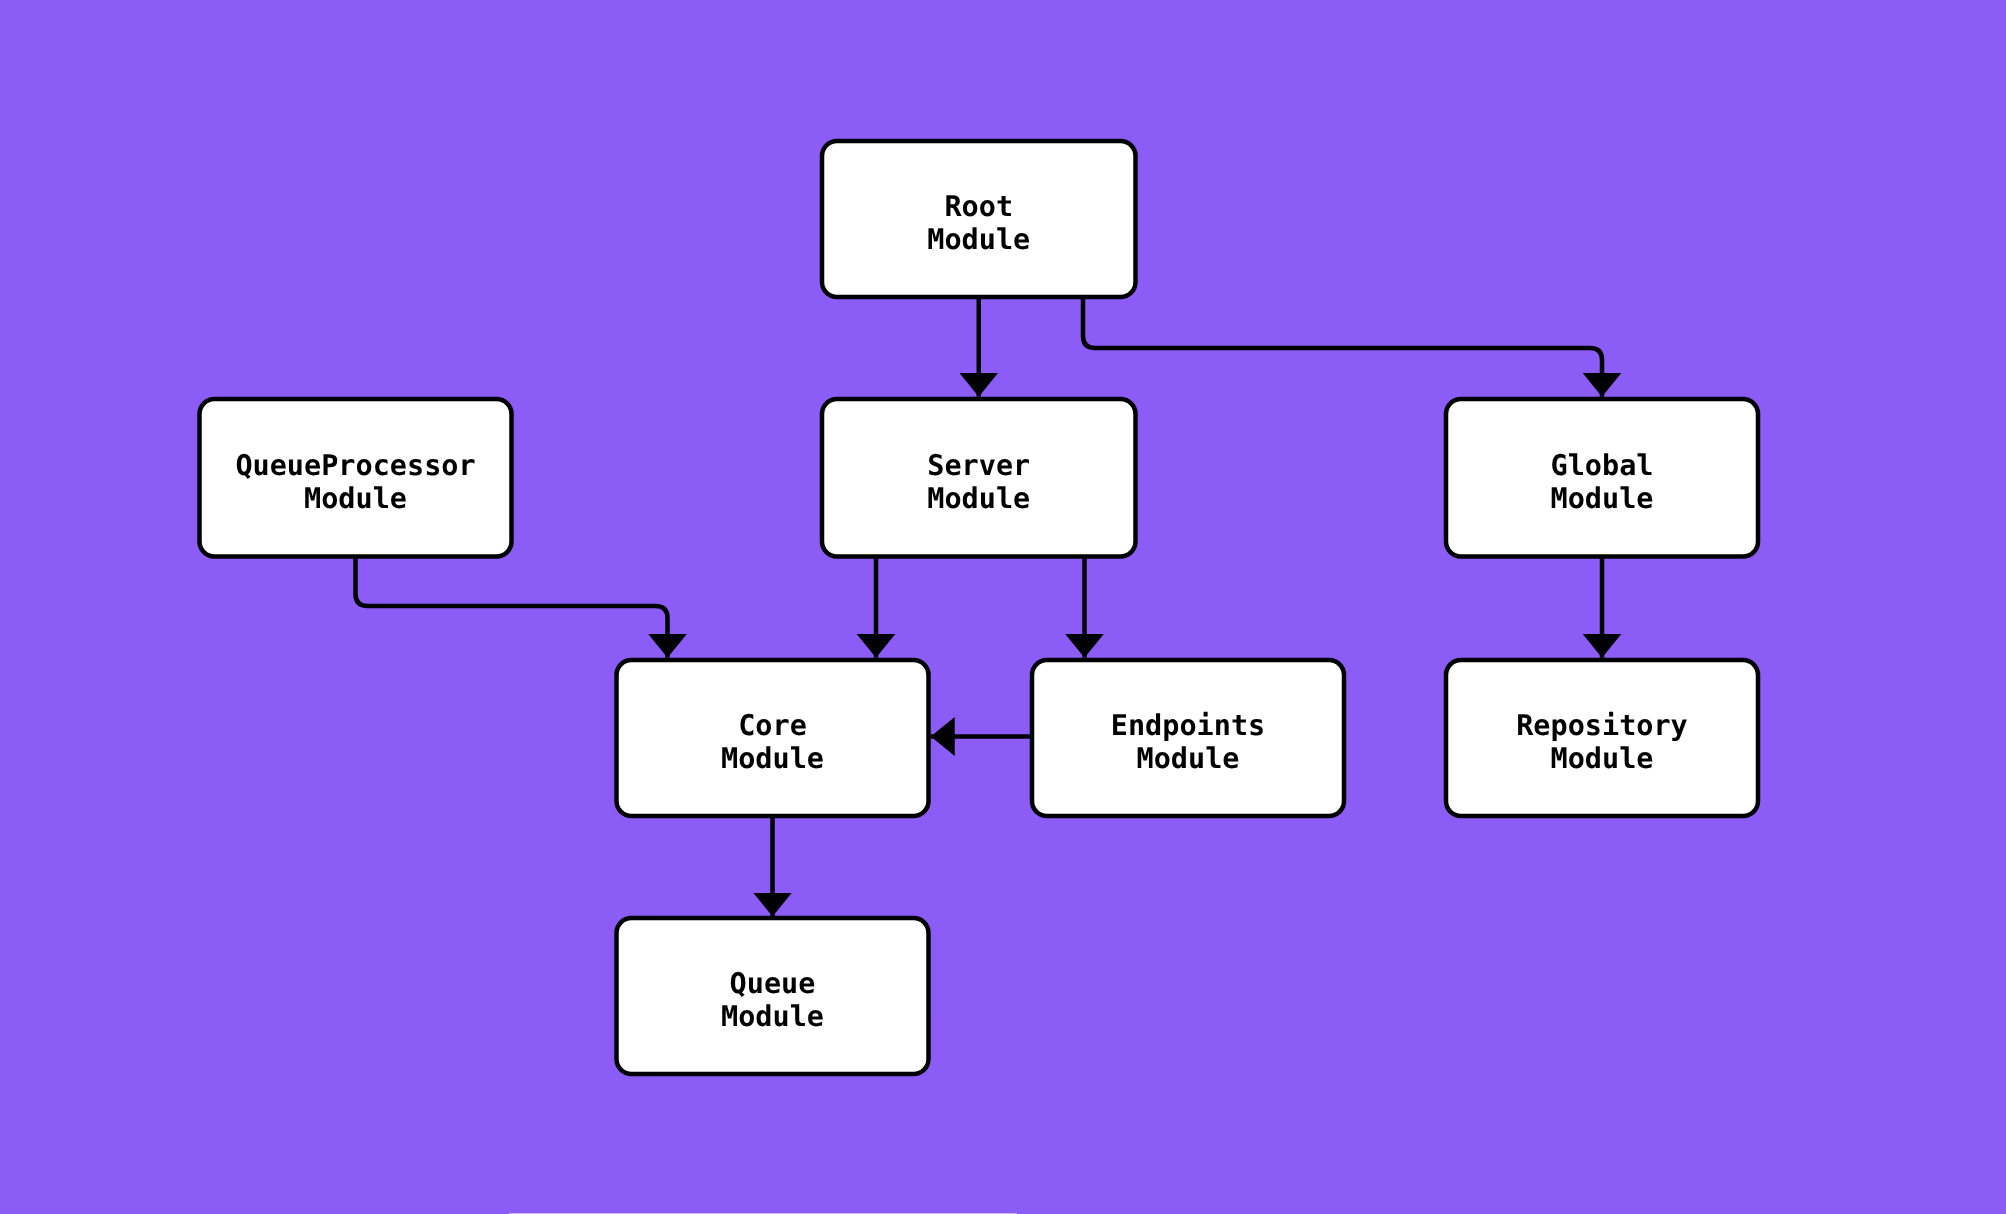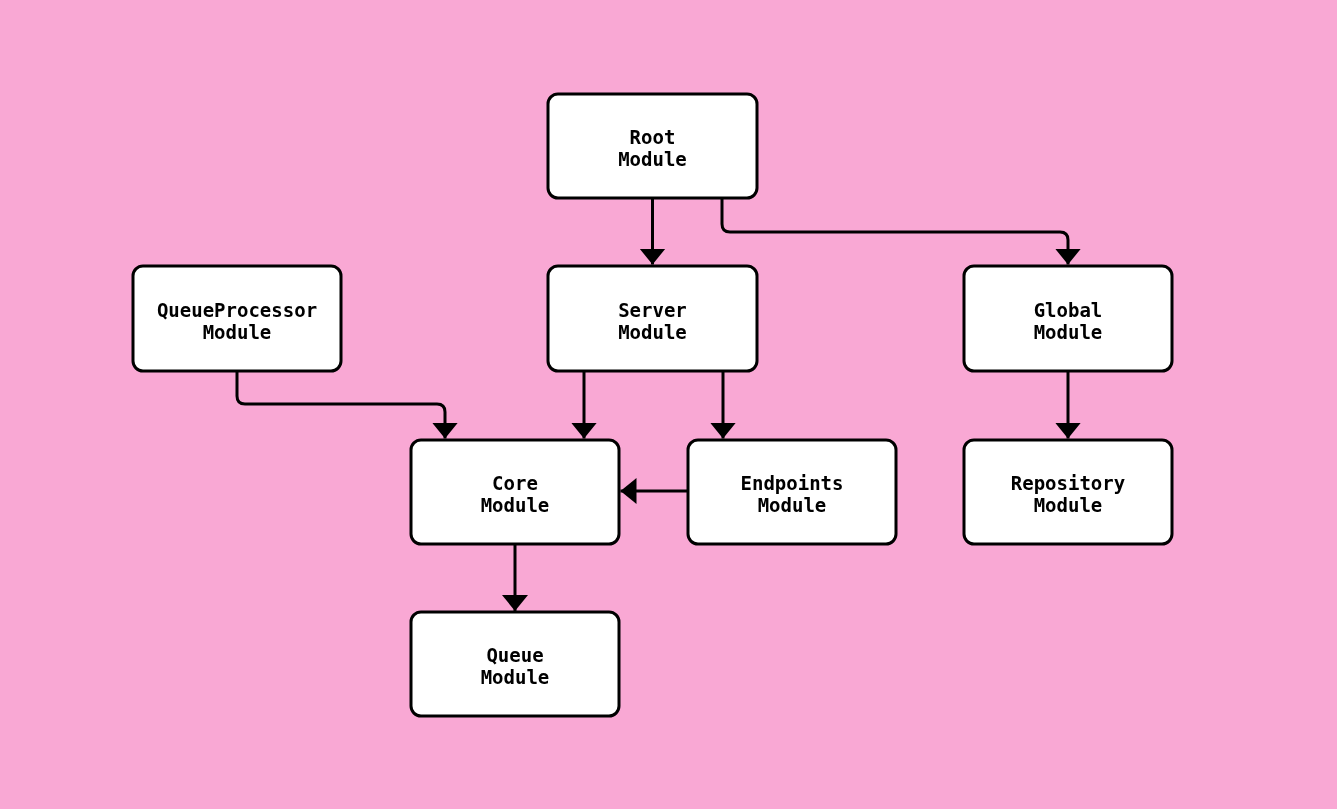--- a/index.html
+++ b/index.html
@@ -3,21 +3,21 @@
 <meta charset="utf-8">
 <style>
   html, body {
     margin: 0;
     padding: 0;
     background: #ffffff;
   }
   .canvas-wrap {
     width: 1337px;
     height: 809px;
-    background: #f9a8d4;
+    background: #8b5cf6;
     overflow: hidden;
   }
   .node-rect {
     fill: #ffffff;
     stroke: #000000;
     stroke-width: 3;
   }
   .edge {
     fill: none;
     stroke: #000000;

